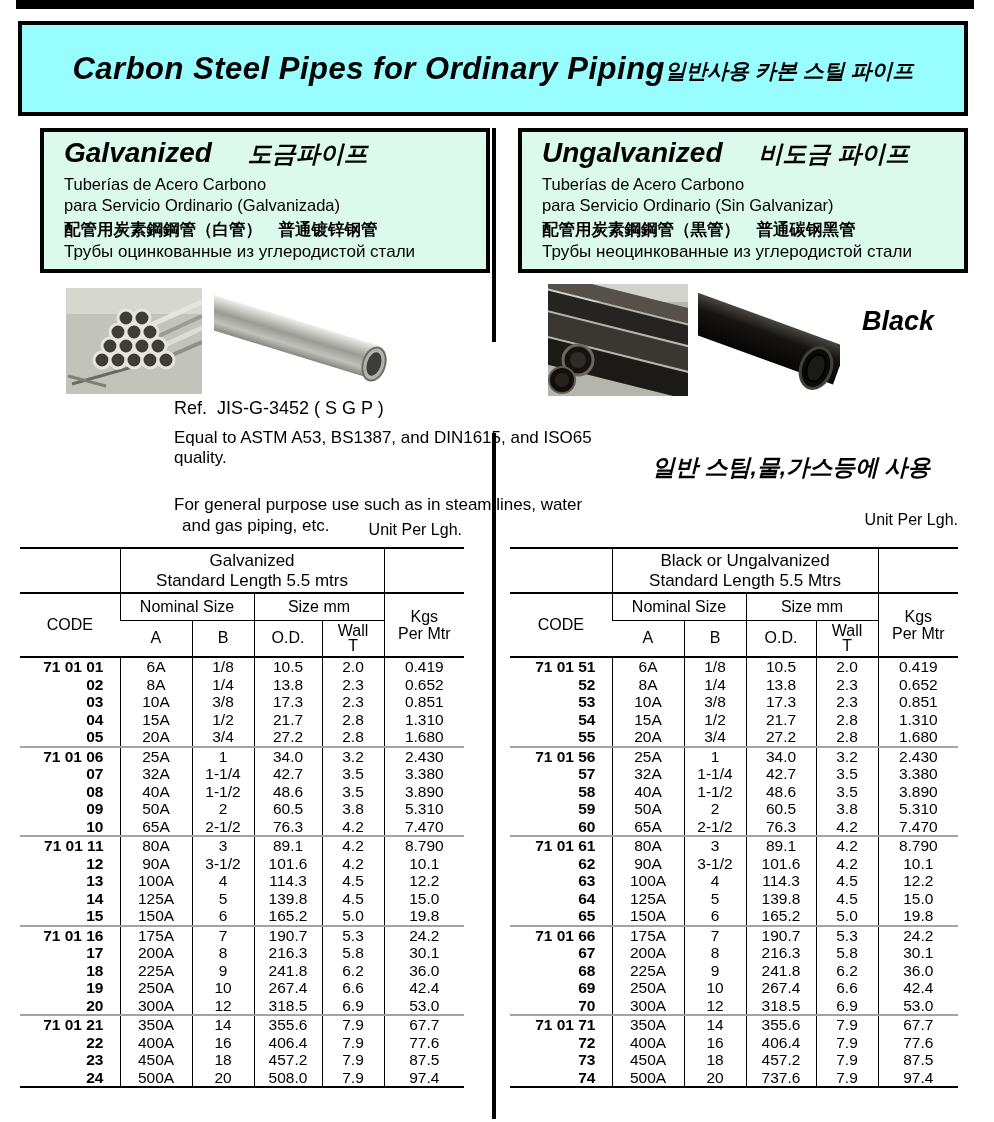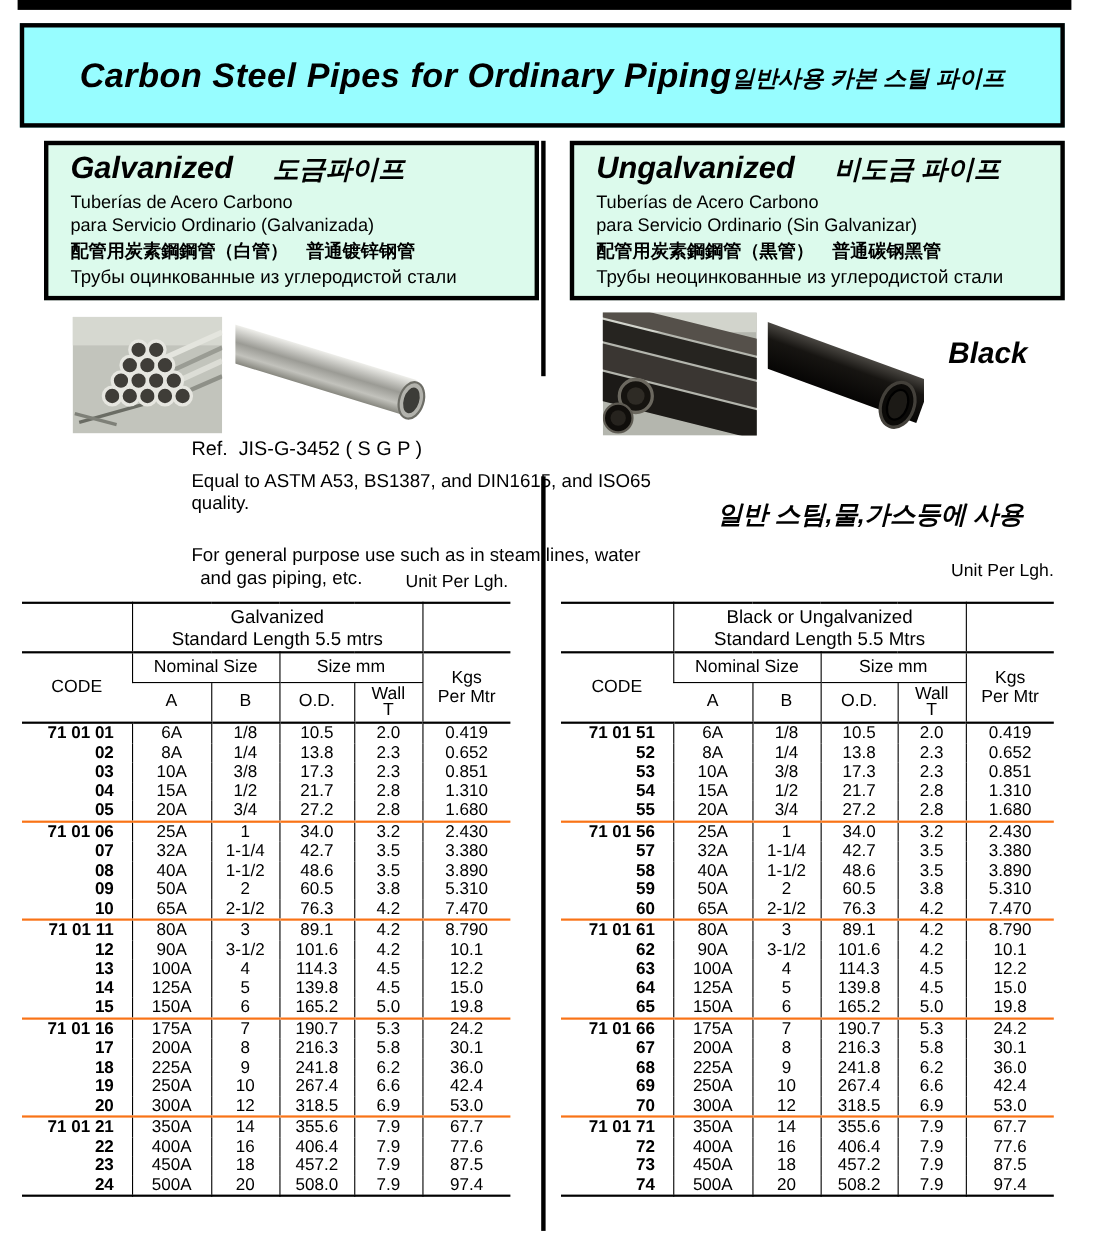--- a/index.html
+++ b/index.html
@@ -78,21 +78,21 @@
   .row3 th{height:37px;font-size:16px;border-bottom:2px solid #000;}
   .two-line{font-size:15px;line-height:15px;padding-top:2px;}
   .kgs-head{font-size:16px;line-height:17px;}
   .spec-table tbody td{
     height:17.5px;line-height:17.5px;font-size:15.5px;text-align:center;
     white-space:nowrap;
   }
   .spec-table tbody td.code-cell{
     text-align:right;padding-right:16px;font-weight:bold;
   }
-  .spec-table tbody tr.group-start td{border-top:2px solid #f97316;}
+  .spec-table tbody tr.group-start td{border-top:2px solid #a3a3a3;}
 </style>
 </head>
 <body>
 
 <div class="abs top-rule"></div>
 
 <div class="abs header-box">
   <div class="header-title">Carbon Steel Pipes for Ordinary Piping</div>
   <div class="header-sub">일반사용 카본 스틸 파이프</div>
 </div>
@@ -666,18 +666,18 @@
         <td>450A</td>
         <td>18</td>
         <td>457.2</td>
         <td>7.9</td>
         <td>87.5</td>
       </tr>
       <tr>
         <td class="code-cell">74</td>
         <td>500A</td>
         <td>20</td>
-        <td>508.2</td>
+        <td>737.6</td>
         <td>7.9</td>
         <td>97.4</td>
       </tr>
     </tbody>
 </table>
 
 </body></html>

